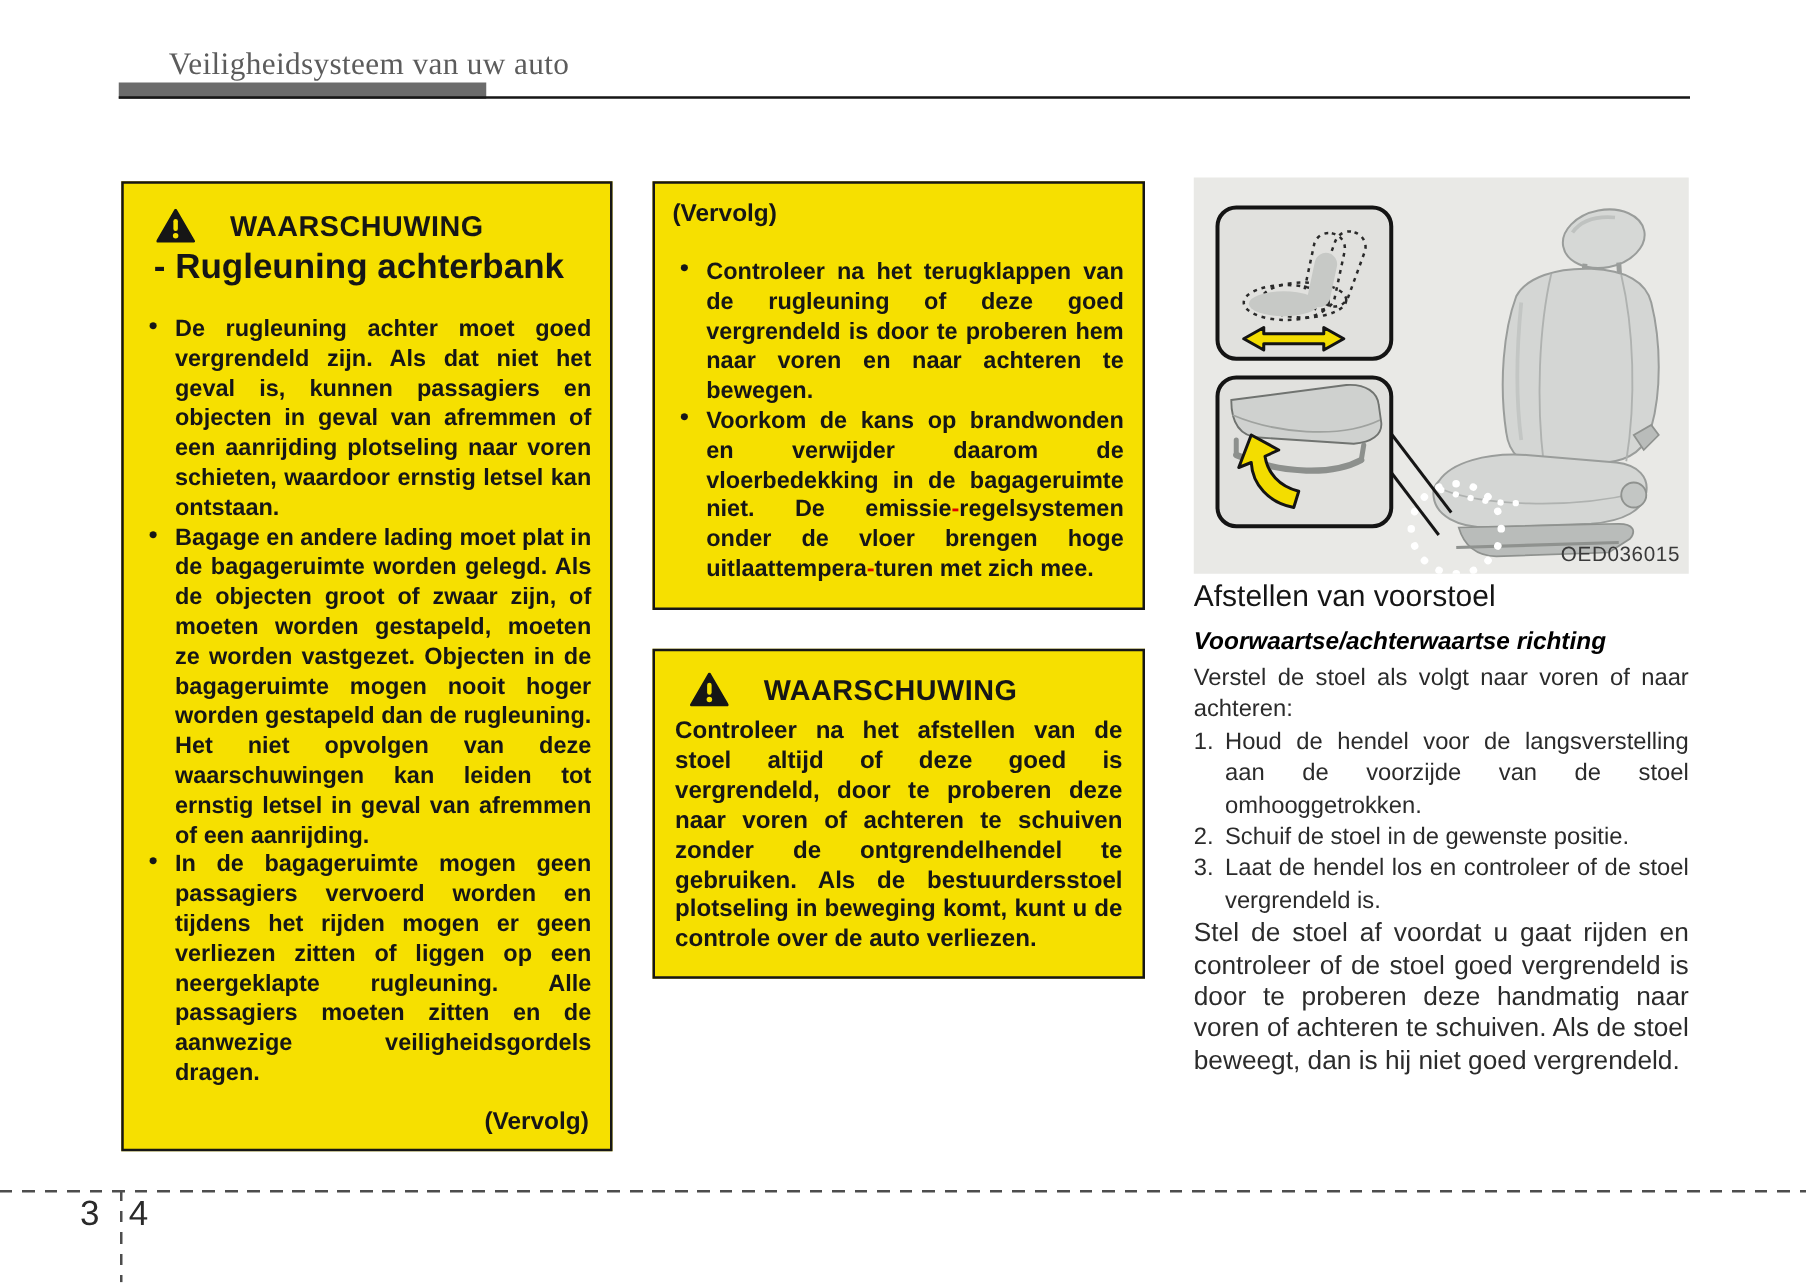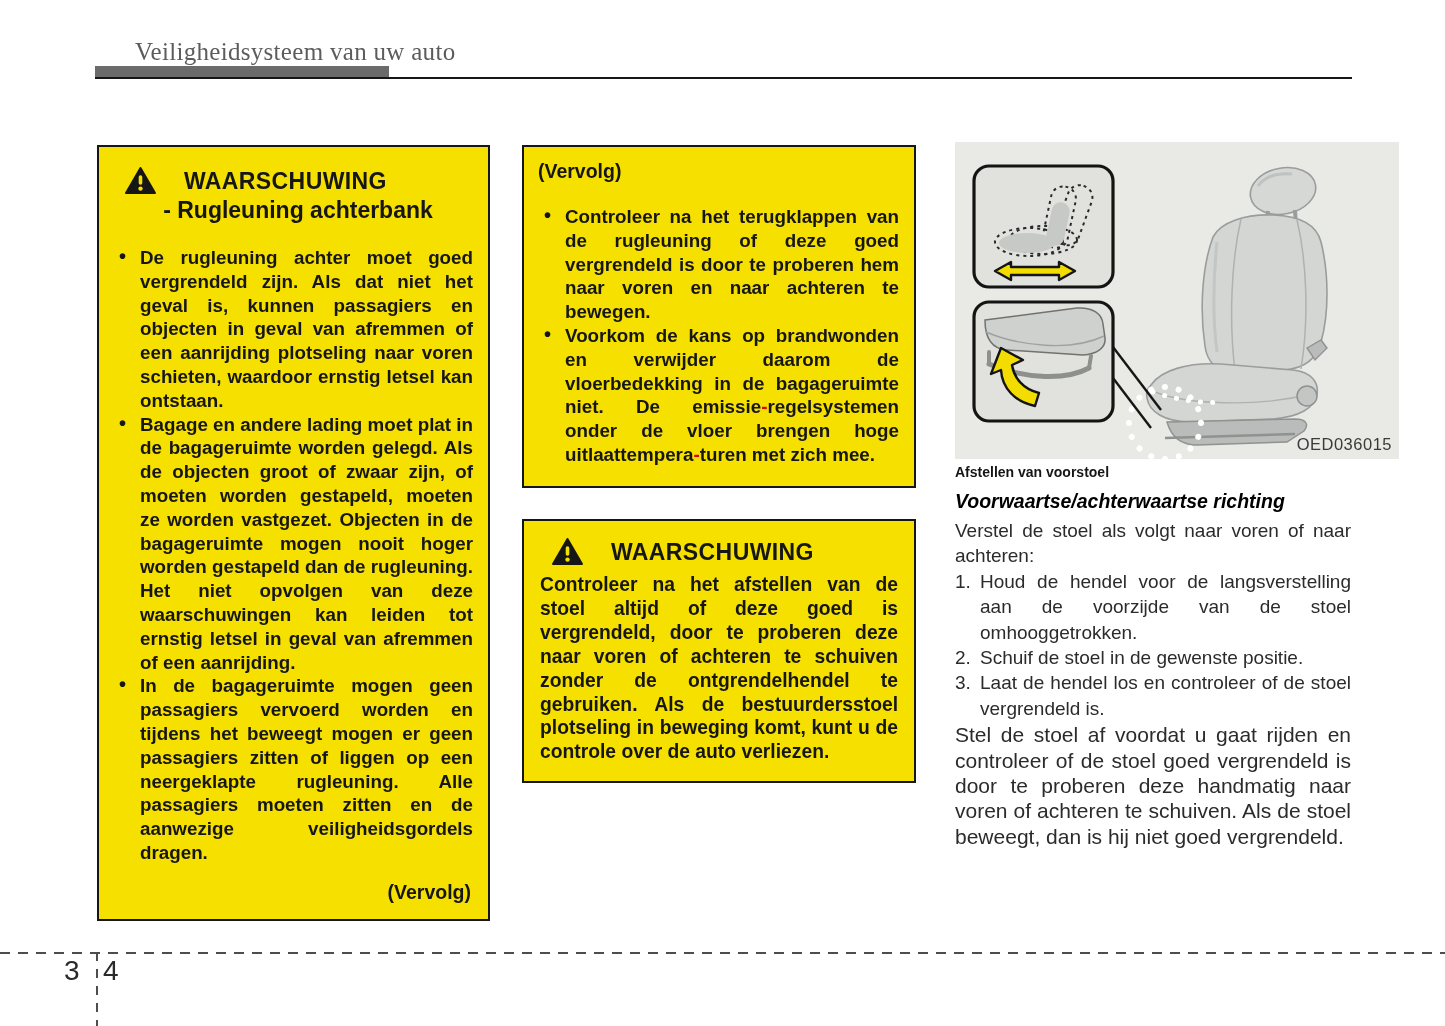--- a/index.html
+++ b/index.html
@@ -14,38 +14,38 @@
 
   
   .warnbox { position:absolute; background:#F6E000; border:2px solid #161616; box-sizing:border-box;
              font-weight:bold; color:#161616; }
   #box-left       { left:97px;  top:145px; width:393px; height:776px; padding:20px 15px 10px 14px; }
   #box-mid-top    { left:522px; top:145px; width:394px; height:343px; padding:13px 15px 10px 14px; }
   #box-mid-bottom { left:522px; top:519px; width:394px; height:264px; padding:17px 16px 12px 16px; }
 
   .warn-head { display:flex; align-items:flex-end; gap:28px; padding-left:12px; }
   .warn-head .w-title { font-size:23px; letter-spacing:0.4px; }
-  .warn-sub  { text-align:center; font-size:23px; margin-top:2px; padding-left:10px; }
+  .warn-sub  { font-size:28px; margin-top:2px; padding-left:10px; }
   .warn-bullets { list-style:none; margin:22px 0 0 0; padding:0; }
   .warn-bullets li { position:relative; padding-left:27px; font-size:18.8px; line-height:23.8px;
                      text-align:justify; }
   .warn-bullets li::before { content:"\2022"; position:absolute; left:6px; top:-1px; font-size:20px; }
   .continued-right { text-align:right; font-size:19.5px; margin-top:16px; padding-right:2px; }
   .continued-top   { font-size:19.5px; }
   .warn-body { font-size:19.3px; line-height:23.9px; text-align:justify; margin-top:7px; }
   .red { color:#E00000; }
 
   
-  .figure-panel { position:absolute; left:955px; top:142px; width:444px; height:317px; background:#E9E9E6; }
+  .figure-panel { position:absolute; left:955px; top:142px; width:396px; height:317px; background:#E9E9E6; }
   .figure-caption { position:absolute; right:7px; bottom:5px; font-size:16.5px; color:#3a3a3a;
                     letter-spacing:0.5px; }
 
   
   .right-col { position:absolute; left:955px; top:464px; width:396px; color:#2b2b2b; }
-  .rc-heading { font-size:14px; font-weight:bold; color:#151515; }
+  .rc-heading { font-size:24px; font-weight:normal; color:#151515; }
   .rc-subheading { font-size:19.5px; font-weight:bold; font-style:italic; color:#000000; margin-top:10px; }
   .rc-para { font-size:19px; line-height:25.4px; text-align:justify; margin-top:5px; }
   .rc-steps { list-style:none; margin:0; padding:0; }
   .rc-steps li { position:relative; padding-left:25px; font-size:19px; line-height:25.4px; text-align:justify; }
   .rc-steps .num { position:absolute; left:0; top:0; }
   .rc-outro { font-size:21px; line-height:25.4px; text-align:justify; margin-top:1px; }
 
   
   .crop-h { position:absolute; left:0; top:952px; width:1445px; height:2px;
             background:repeating-linear-gradient(90deg,#4d4d4d 0 10px,transparent 10px 18px); }
@@ -74,21 +74,21 @@
           <rect x="13.7" y="8.2" width="3.6" height="9.6" rx="1.8" fill="#F6E000"></rect>
           <circle cx="15.5" cy="21.6" r="2.2" fill="#F6E000"></circle>
         </svg>
       </span>
       <span class="w-title">WAARSCHUWING</span>
     </div>
     <div class="warn-sub">- Rugleuning achterbank</div>
     <ul class="warn-bullets">
       <li>De rugleuning achter moet goed vergrendeld zijn. Als dat niet het geval is, kunnen passagiers en objecten in geval van afremmen of een aanrijding plotseling naar voren schieten, waardoor ernstig letsel kan ontstaan.</li>
       <li>Bagage en andere lading moet plat in de bagageruimte worden gelegd. Als de objecten groot of zwaar zijn, of moeten worden gestapeld, moeten ze worden vastgezet. Objecten in de bagageruimte mogen nooit hoger worden gestapeld dan de rugleuning. Het niet opvolgen van deze waarschuwingen kan leiden tot ernstig letsel in geval van afremmen of een aanrijding.</li>
-      <li>In de bagageruimte mogen geen passagiers vervoerd worden en tijdens het beweegt mogen er geen passagiers zitten of liggen op een neergeklapte rugleuning. Alle passagiers moeten zitten en de aanwezige veiligheidsgordels dragen.</li>
+      <li>In de bagageruimte mogen geen passagiers vervoerd worden en tijdens het rijden mogen er geen verliezen zitten of liggen op een neergeklapte rugleuning. Alle passagiers moeten zitten en de aanwezige veiligheidsgordels dragen.</li>
     </ul>
     <div class="continued-right">(Vervolg)</div>
   </div>
 
   <div class="warnbox" id="box-mid-top">
     <div class="continued-top">(Vervolg)</div>
     <ul class="warn-bullets">
       <li>Controleer na het terugklappen van de rugleuning of deze goed vergrendeld is door te proberen hem naar voren en naar achteren te bewegen.</li>
       <li><span>Voorkom de kans op brandwonden en verwijder daarom de vloerbedekking in de bagageruimte niet. De emissie</span><span class="red">-</span><span>regelsystemen onder de vloer brengen hoge uitlaattempera</span><span class="red">-</span><span>turen met zich mee.</span></li>
     </ul>

